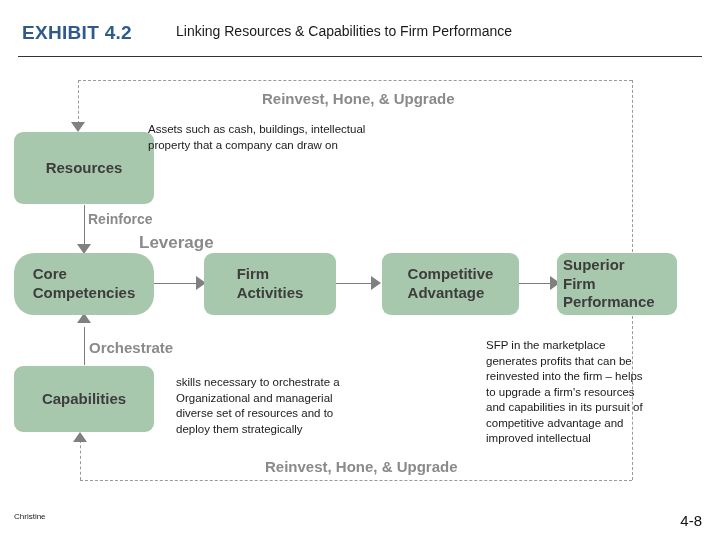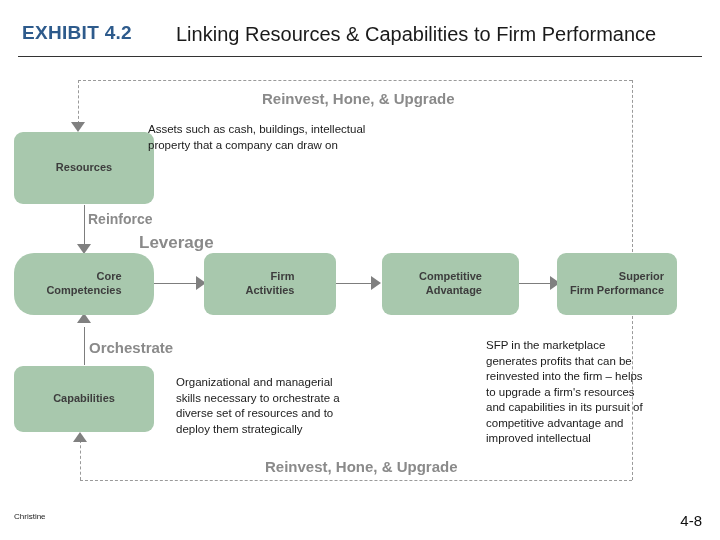--- a/index.html
+++ b/index.html
@@ -32,21 +32,21 @@
     left: 22px; top: 22px;
     font-size: 19px;
     font-weight: bold;
     color: #2e5b8c;
     letter-spacing: 0.3px;
     white-space: nowrap;
   }
   .exhibit-title {
     position: absolute;
     left: 176px; top: 23px;
-    font-size: 20px;
+    font-size: 14px;
     color: #1a1a1a;
     white-space: nowrap;
   }
   .header-rule {
     position: absolute;
     left: 18px; top: 56px;
     width: 684px; height: 1px;
     background: #333333;
   }
 
@@ -94,24 +94,24 @@
   }
 
   
   .node {
     position: absolute;
     background: #a8c8ad;
     border-radius: 9px;
     display: flex;
     align-items: center;
     justify-content: center;
-    text-align: right;
+    text-align: left;
     color: #3d3d3d;
     font-weight: bold;
-    font-size: 11px;
+    font-size: 15px;
     line-height: 1.25;
     padding: 0 6px;
     box-sizing: border-box;
   }
   .node span { display: block; }
 
   
   .stage-label {
     position: absolute;
     color: #8a8a8a;
@@ -228,22 +228,22 @@
     <span>Capabilities</span>
   </div>
 
   <div class="note" style="left:148px; top:122px; width:280px;">
     <div>Assets such as cash, buildings, intellectual</div>
     <div>property that a company can draw on</div>
   </div>
 
 
   <div class="note" style="left:176px; top:375px; width:210px;">
+    <div>skills necessary to orchestrate a</div>
     <div>Organizational and managerial</div>
-    <div>skills necessary to orchestrate a</div>
     <div>diverse set of resources and to</div>
     <div>deploy them strategically</div>
   </div>
 
   <div class="note" style="left:486px; top:338px; width:210px;">
     <div>SFP in the marketplace</div>
     <div>generates profits that can be</div>
     <div>reinvested into the firm – helps</div>
     <div>to upgrade a firm's resources</div>
     <div>and capabilities in its pursuit of</div>

